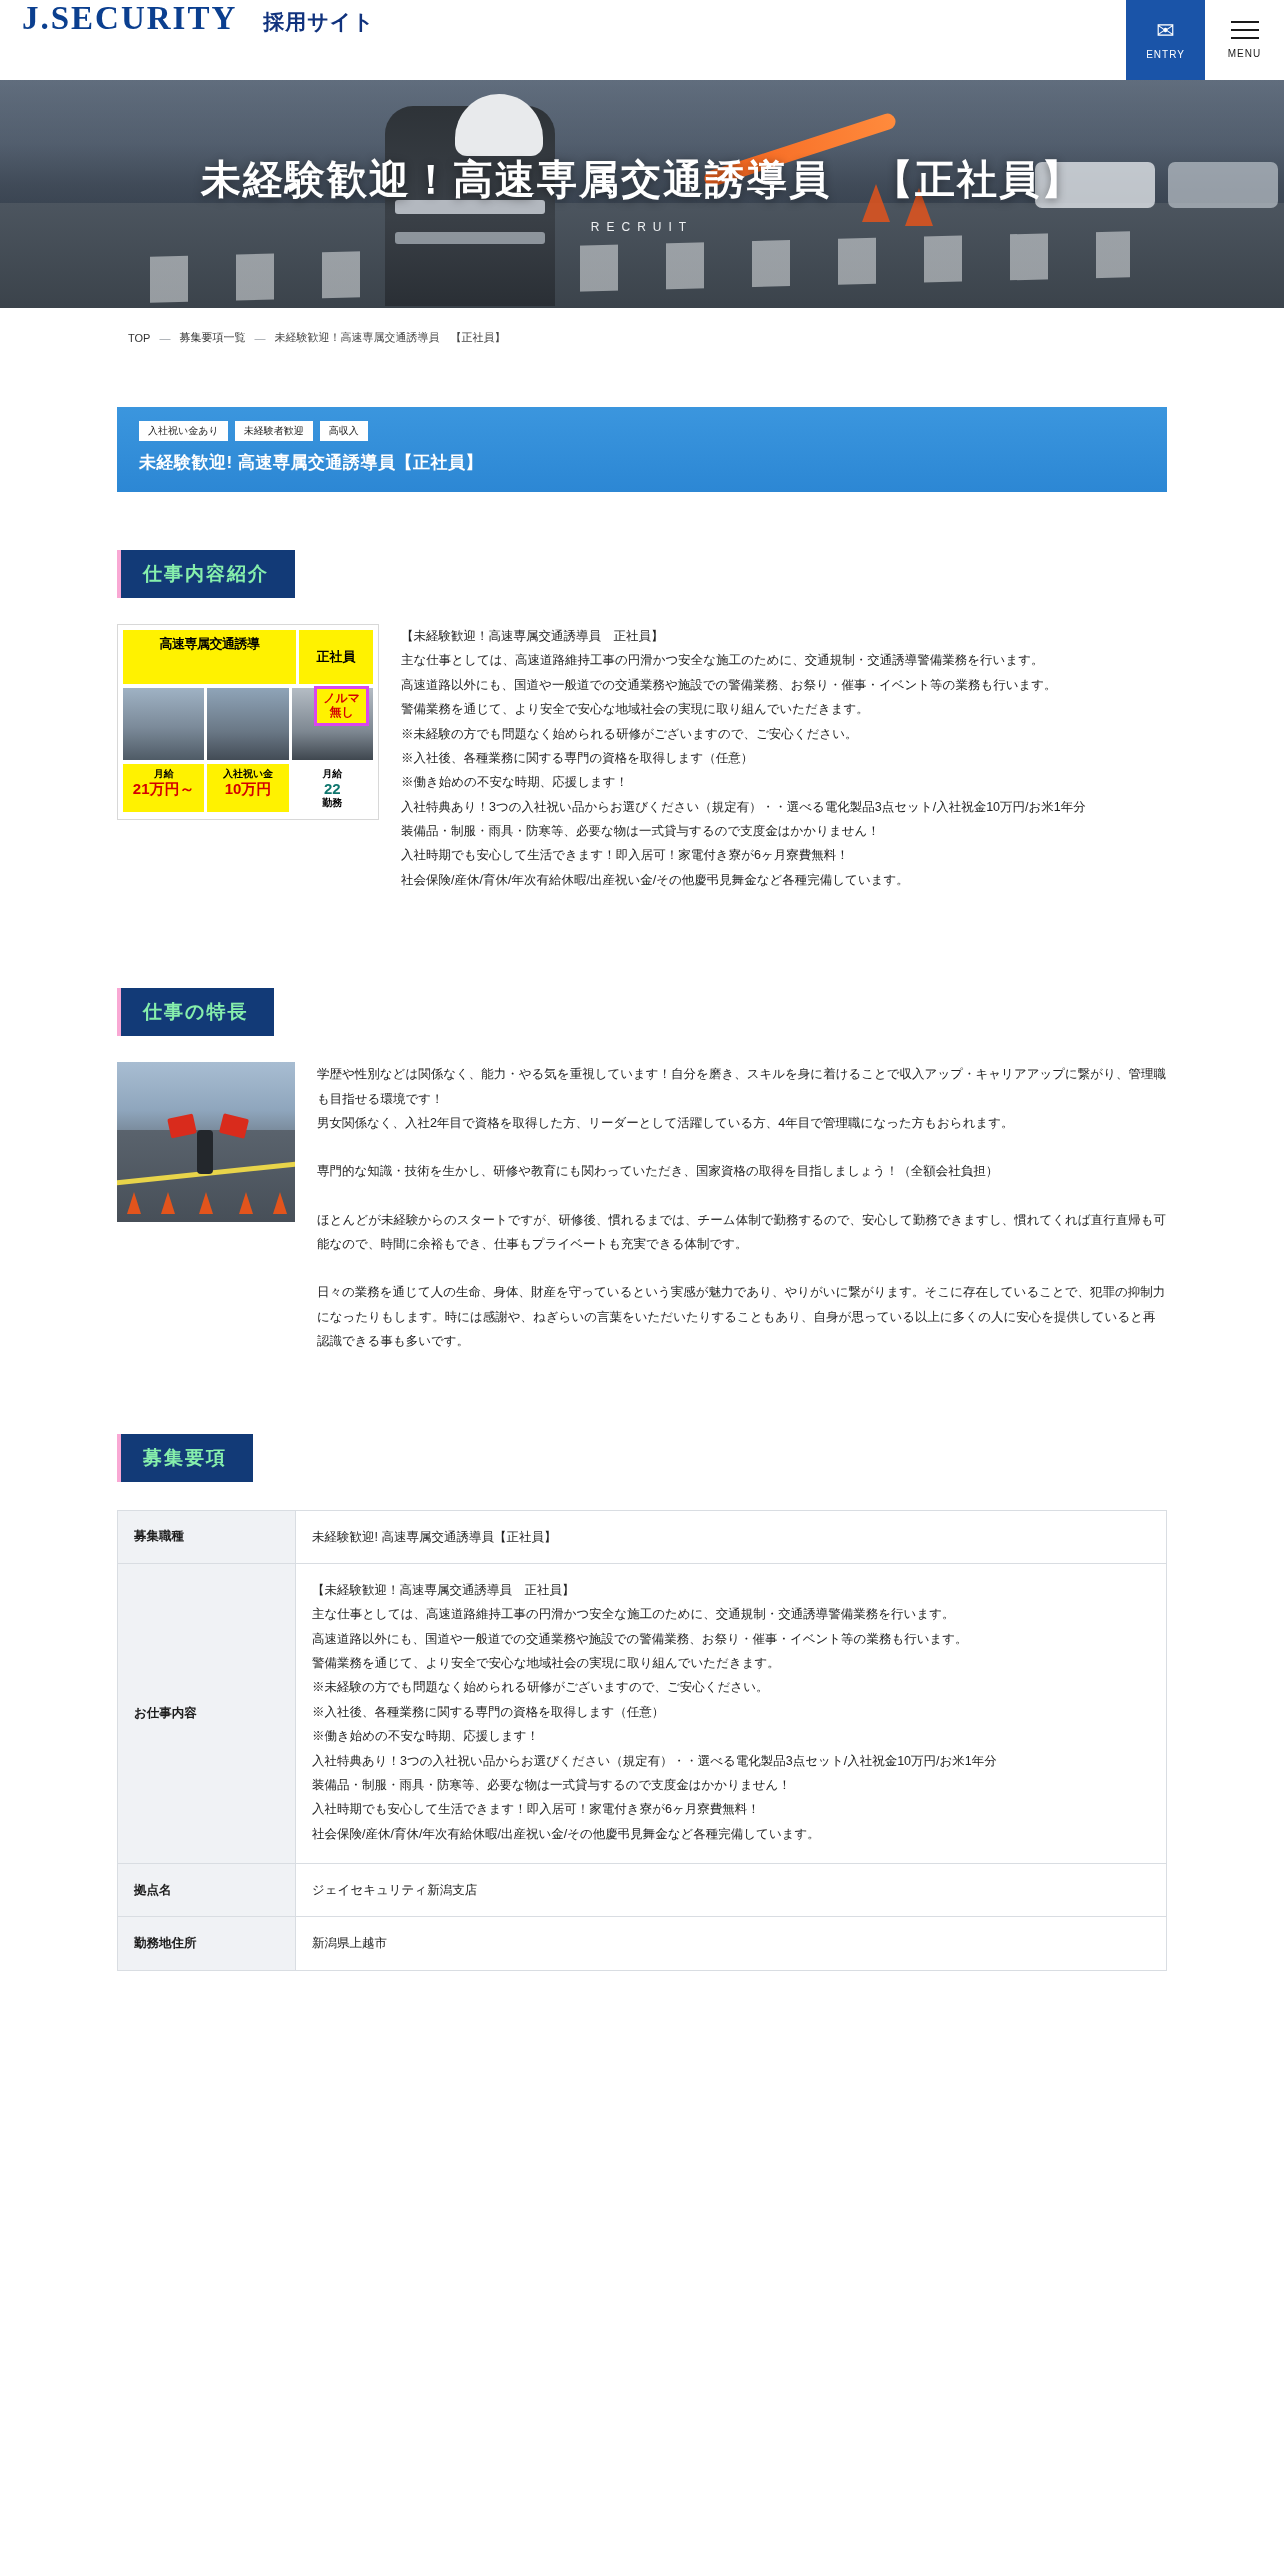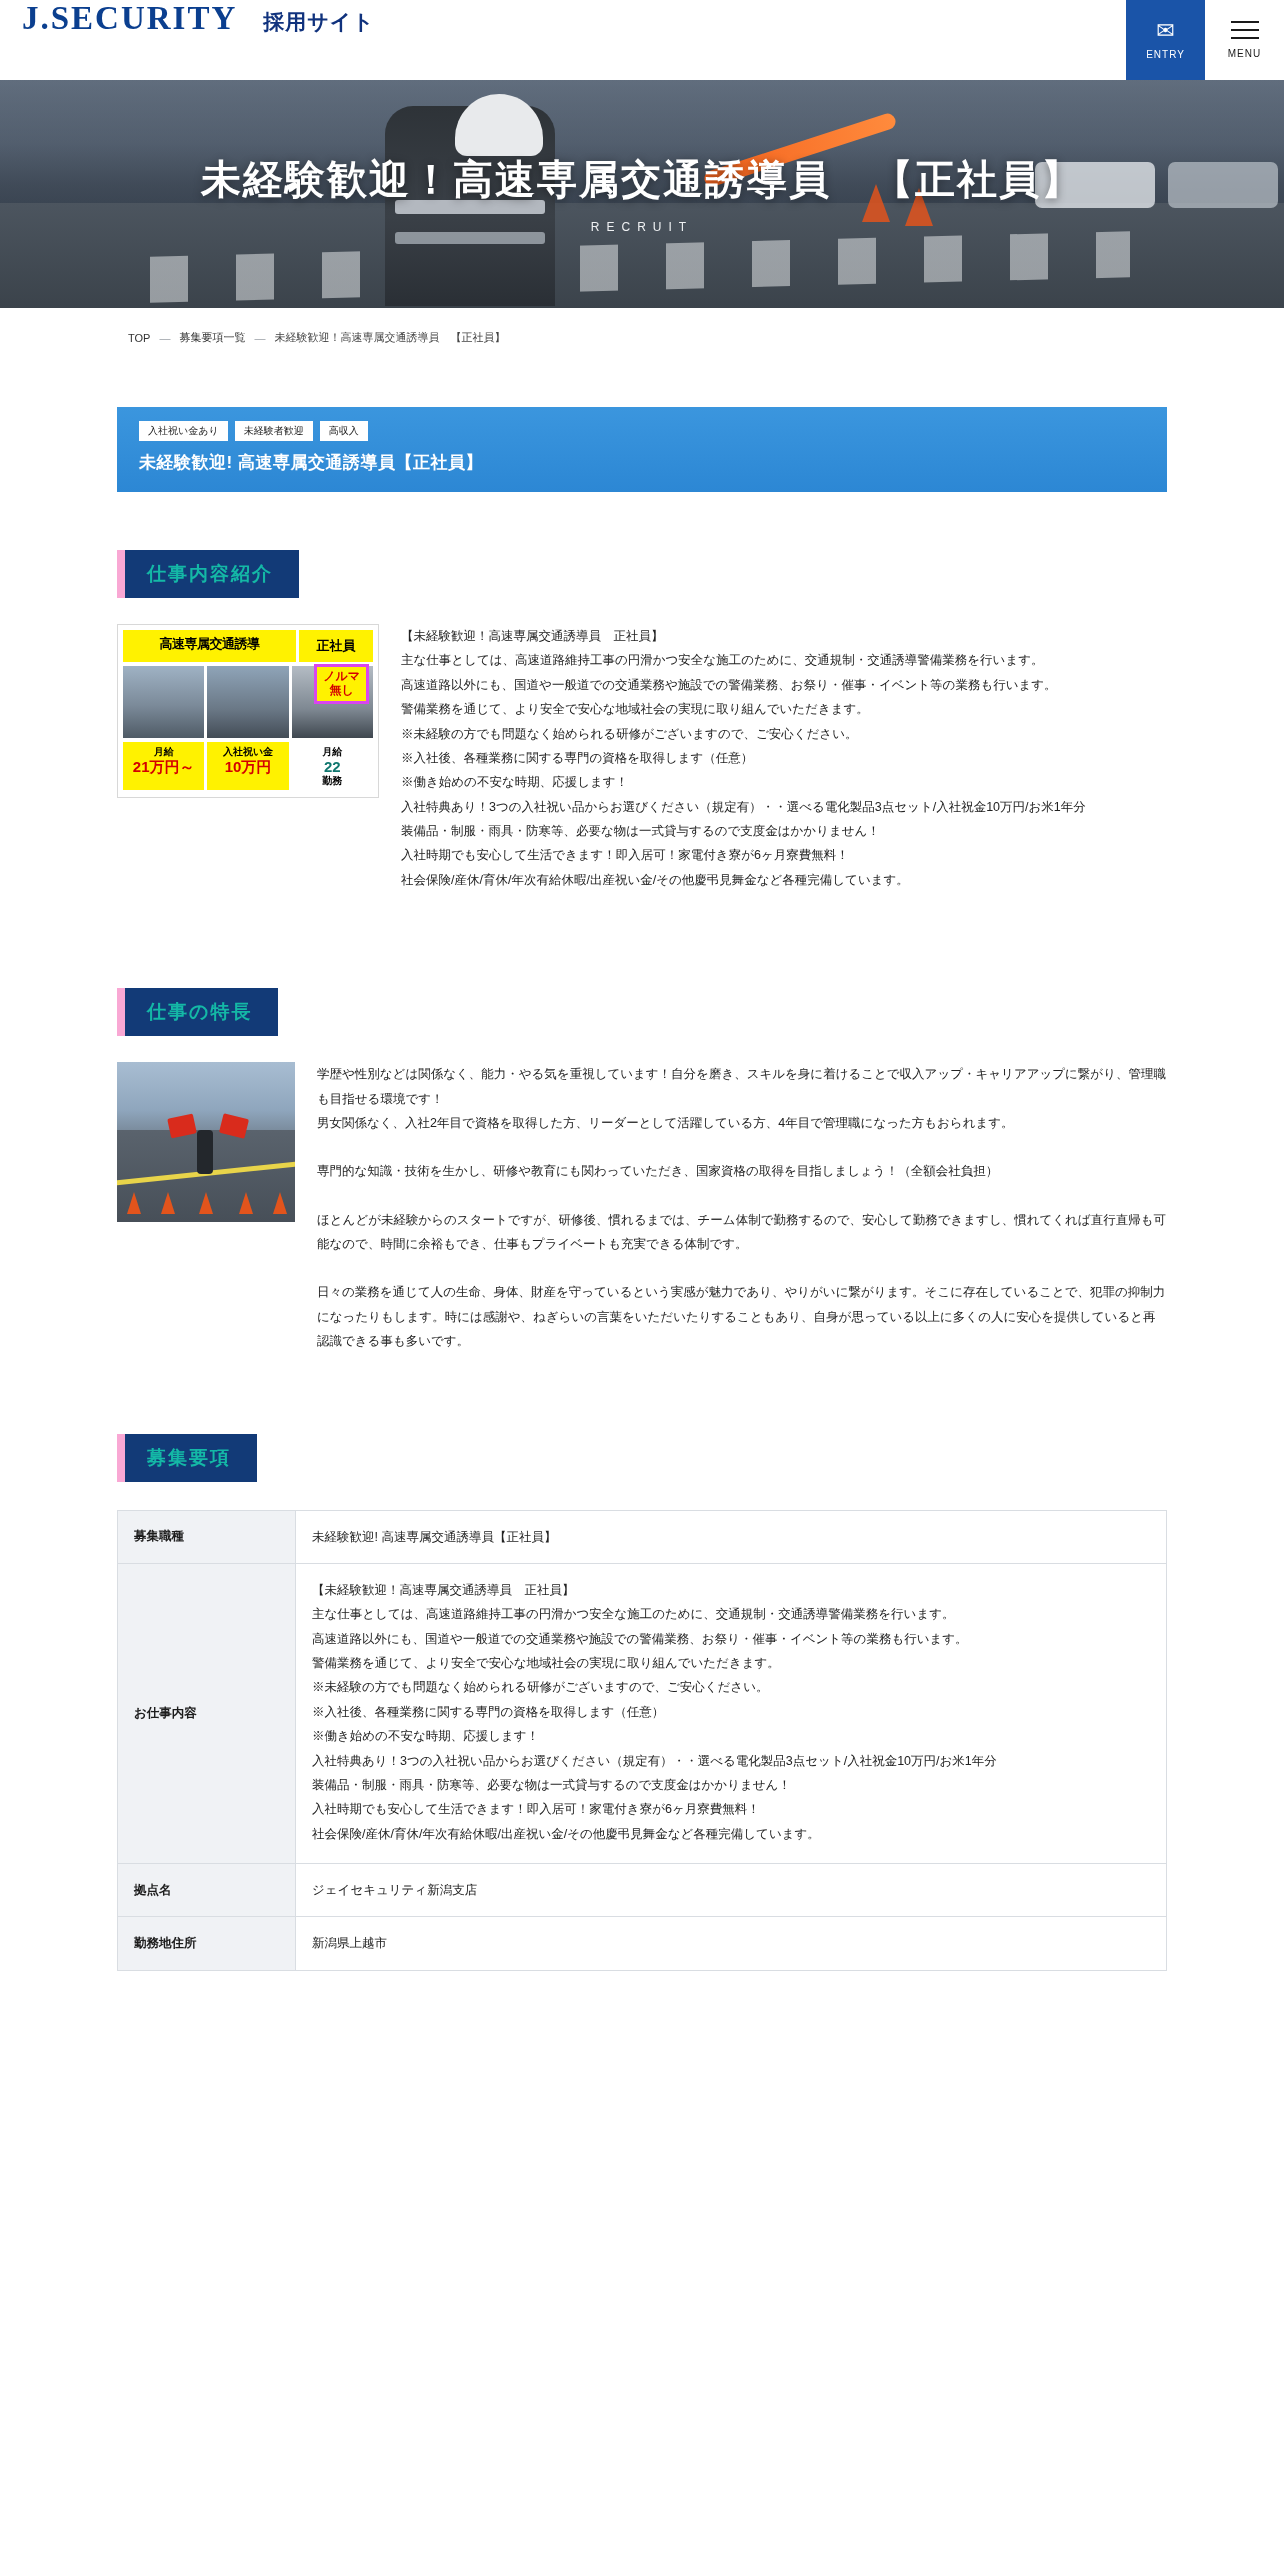--- a/index.html
+++ b/index.html
@@ -177,25 +177,25 @@
     color: #ffffff;
     font-size: 17px;
     font-weight: bold;
     letter-spacing: .5px;
   }
 
   
   .sec-head {
     display: inline-block;
     background: #123a77;
-    color: #14b8a6;
+    color: #86efac;
     font-size: 19px;
     font-weight: bold;
     padding: 11px 26px 11px 22px;
-    border-left: 8px solid #f9a8d4;
+    border-left: 4px solid #f9a8d4;
     letter-spacing: 2px;
   }
   .sec-wrap { margin-top: 58px; }
 
   
   .two-col { display: flex; gap: 22px; margin-top: 26px; align-items: flex-start; }
   .col-img { flex: 0 0 262px; }
   .col-text { flex: 1; font-size: 12.5px; line-height: 1.95; color: #222; }
   .col-text p { margin-bottom: 0; }
   .col-text p + p { margin-top: 0; }
@@ -209,21 +209,21 @@
   }
   .flyer-top {
     display: flex; align-items: stretch; gap: 3px; margin-bottom: 4px;
   }
   .flyer-top .y1 {
     flex: 1; background: #fff200; color: #000; font-weight: bold;
     font-size: 13px; padding: 5px 4px; text-align: center; letter-spacing: -.5px;
   }
   .flyer-top .y2 {
     flex: 0 0 74px; background: #fff200; color: #000; font-weight: bold;
-    font-size: 13px; padding: 7px 2px; text-align: center;
+    font-size: 13px; padding: 18px 2px; text-align: center;
   }
   .flyer-photos {
     position: relative; height: 72px; display: flex; gap: 3px;
   }
   .fp {
     flex: 1;
     background: linear-gradient(to bottom, #9fb2c4 0%, #7b8a99 55%, #4f5b66 100%);
   }
   .fp.b { background: linear-gradient(to bottom, #8fa4b8 0%, #6a7886 60%, #434c56 100%); }
   .fp.c { background: linear-gradient(to bottom, #b4bcc4 0%, #7e8892 60%, #3f474f 100%); }

